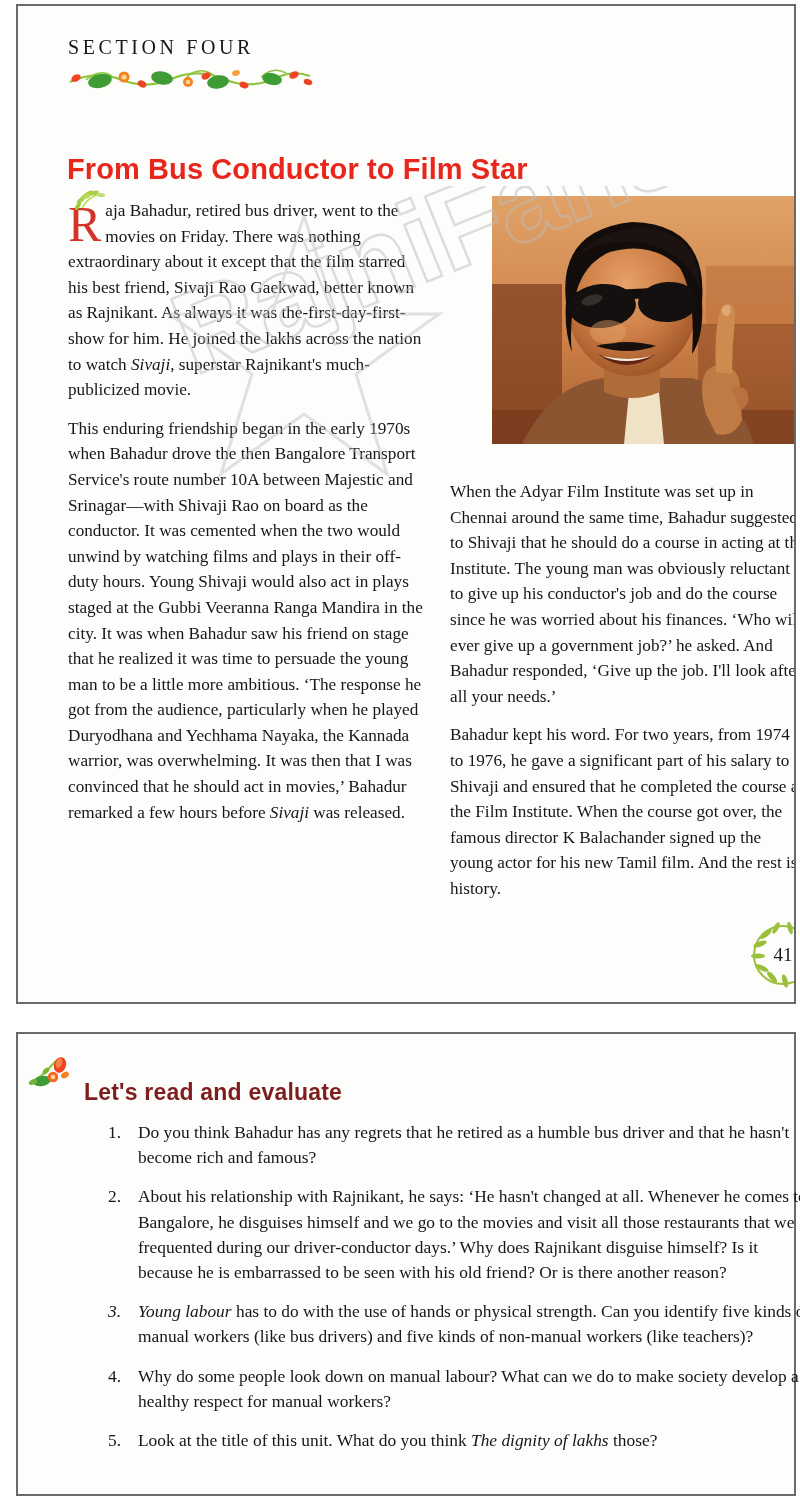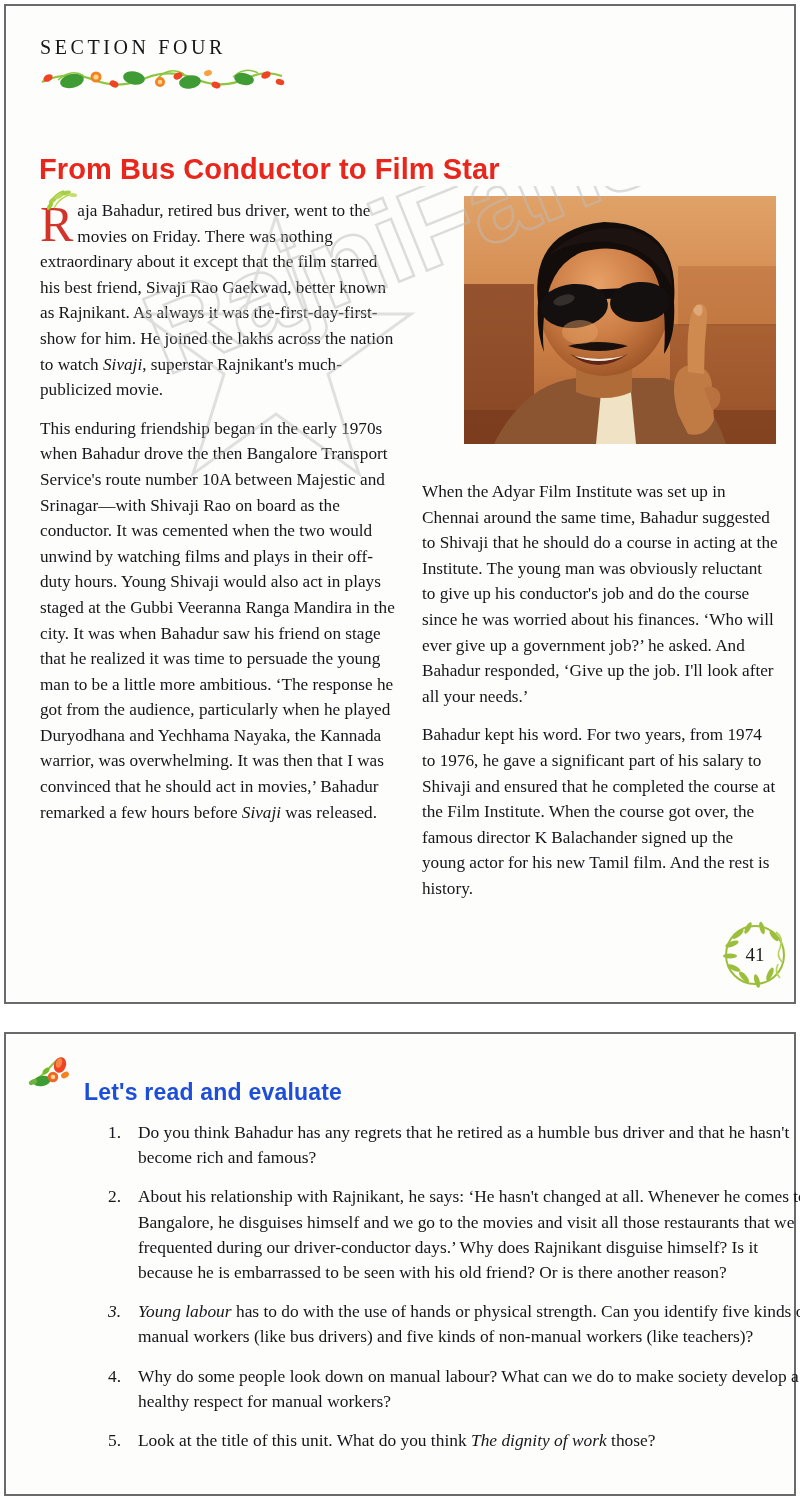--- a/index.html
+++ b/index.html
@@ -19,26 +19,27 @@
   .page-wrap {
     width: 800px;
     height: 1500px;
     position: relative;
     box-sizing: border-box;
   }
 
   
   .panel {
     position: absolute;
-    left: 4px;
+    left: 16px;
     right: 4px;
     background: #fdfdfc;
     border: 2px solid #6a6a6a;
     box-sizing: border-box;
     overflow: hidden;
+    padding-left: 16px;
   }
   .panel-main {
     top: 4px;
     height: 1000px;
   }
   .panel-questions {
     top: 1032px;
     height: 464px;
   }
 
@@ -186,21 +187,21 @@
     height: 36px;
     z-index: 5;
   }
   .q-heading {
     position: absolute;
     left: 84px;
     top: 1060px;
     font-family: "Liberation Sans", sans-serif;
     font-size: 23px;
     font-weight: bold;
-    color: #1d4ed8;
+    color: #7f1d1d;
     letter-spacing: 0.2px;
     z-index: 5;
   }
 
   .q-list {
     position: absolute;
     left: 68px;
     top: 1104px;
     width: 706px;
     z-index: 5;
@@ -405,17 +406,17 @@
     <li class="q-item">
       <span class="q-num italic">3.</span>
       <span class="q-text"><em>Young labour</em><span> has to do with the use of hands or physical strength. Can you identify five kinds of manual workers (like bus drivers) and five kinds of non-manual workers (like teachers)?</span></span>
     </li>
     <li class="q-item">
       <span class="q-num">4.</span>
       <span class="q-text">Why do some people look down on manual labour? What can we do to make society develop a healthy respect for manual workers?</span>
     </li>
     <li class="q-item">
       <span class="q-num">5.</span>
-      <span class="q-text"><span>Look at the title of this unit. What do you think </span><em>The dignity of work</em><span> those?</span></span>
+      <span class="q-text"><span>Look at the title of this unit. What do you think </span><em>The dignity of lakhs</em><span> those?</span></span>
     </li>
   </ol>
 
 </div>
 
 </body></html>

